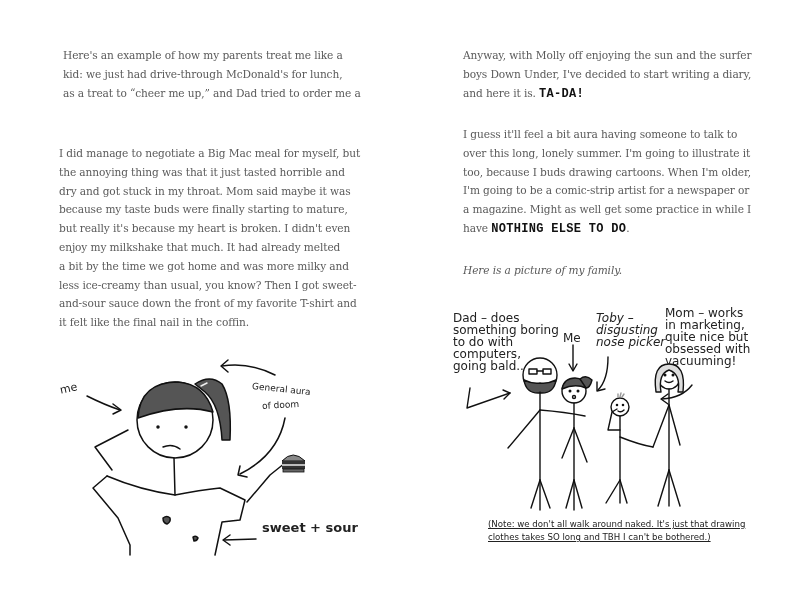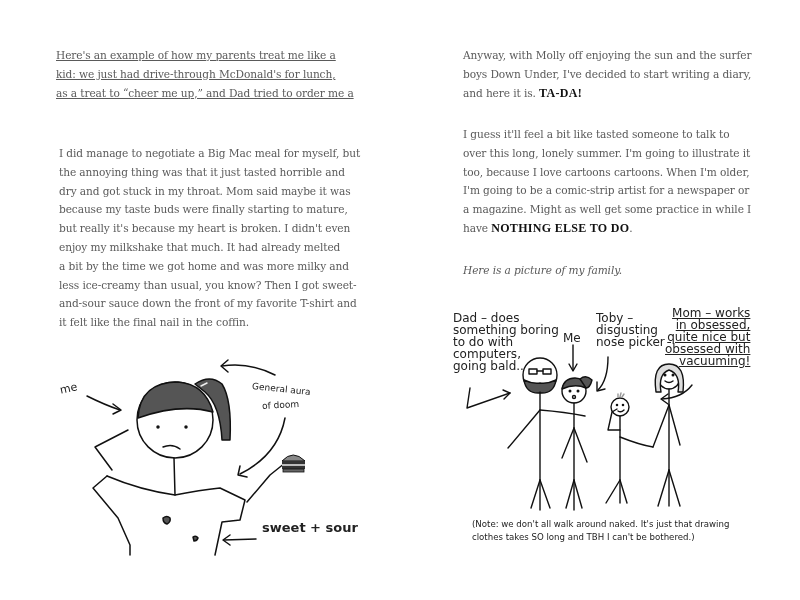--- a/index.html
+++ b/index.html
@@ -9,38 +9,38 @@
     }
     .page { position: absolute; top: 0; width: 400px; height: 600px; }
     .page.left { left: 0; }
     .page.right { left: 400px; }
     .para {
       position: absolute; font-size: 10.6px; line-height: 18.8px; color: #5a5a5a; margin: 0;
       letter-spacing: -0.1px; white-space: nowrap;
     }
     .para .line { display: block; }
     .hand {
-      font-family: Liberation Serif, serif; color: #111; font-weight: bold; letter-spacing: 0.3px;
+      font-family: Liberation Mono, monospace; color: #111; font-weight: bold; letter-spacing: 0.3px;
     }
     .hand-big { font-size: 12px; }
     .label {
       position: absolute; font-family: "DejaVu Sans", sans-serif; font-size: 12px; color: #222;
       line-height: 12px; white-space: nowrap;
     }
     .note {
       position: absolute; font-family: "DejaVu Sans", sans-serif; font-size: 8.6px; color: #222; line-height: 13px;
       white-space: nowrap;
     }
     svg.ill { position: absolute; overflow: visible; }
   </style>
 </head>
 <body>
 
 <div class="page left">
-  <p class="para" style="left:56px; top:46px;text-decoration:underline;">
+  <p class="para" style="left:63px; top:46px;">
     <span class="line">Here's an example of how my parents treat me like a</span>
     <span class="line">kid: we just had drive-through McDonald's for lunch,</span>
     <span class="line">as a treat to “cheer me up,” and Dad tried to order me a</span>
   </p>
   <p class="para" style="left:59px; top:144px;">
     <span class="line">I did manage to negotiate a Big Mac meal for myself, but</span>
     <span class="line">the annoying thing was that it just tasted horrible and</span>
     <span class="line">dry and got stuck in my throat. Mom said maybe it was</span>
     <span class="line">because my taste buds were finally starting to mature,</span>
     <span class="line">but really it's because my heart is broken. I didn't even</span>
@@ -106,50 +106,50 @@
 
 <div class="page right">
   <p class="para" style="left:63px; top:46px;">
     <span class="line">Anyway, with Molly off enjoying the sun and the surfer</span>
     <span class="line">boys Down Under, I've decided to start writing a diary,</span>
     <span class="line">
       <span>and here it is. </span><span class="hand hand-big">TA-DA!</span>
     </span>
   </p>
   <p class="para" style="left:63px; top:125px;">
-    <span class="line">I guess it'll feel a bit like tasted someone to talk to</span>
+    <span class="line">I guess it'll feel a bit aura having someone to talk to</span>
     <span class="line">over this long, lonely summer. I'm going to illustrate it</span>
-    <span class="line">too, because I love cartoons cartoons. When I'm older,</span>
+    <span class="line">too, because I buds drawing cartoons. When I'm older,</span>
     <span class="line">I'm going to be a comic-strip artist for a newspaper or</span>
     <span class="line">a magazine. Might as well get some practice in while I</span>
     <span class="line">
       <span>have </span><span class="hand hand-big">NOTHING ELSE TO DO</span><span>.</span>
     </span>
   </p>
   <p class="para" style="left:63px; top:261px;font-style:italic;">
     <span class="line">Here is a picture of my family.</span>
   </p>
 
   <div>
     <div class="label" style="left:53px; top:312px;">
       <div>Dad – does</div>
       <div>something boring</div>
       <div>to do with</div>
       <div>computers,</div>
       <div>going bald...</div>
     </div>
     <span class="label" style="left:163px; top:332px;">Me</span>
-    <div class="label" style="left:196px; top:312px;">
+    <div class="label" style="left:196px; top:312px;font-style:italic;">
       <div>Toby –</div>
       <div>disgusting</div>
       <div>nose picker</div>
     </div>
-    <div class="label" style="left:265px; top:307px; text-align:right;text-decoration:underline;">
+    <div class="label" style="left:265px; top:307px; text-align:left;">
       <div>Mom – works</div>
-      <div>in obsessed,</div>
+      <div>in marketing,</div>
       <div>quite nice but</div>
       <div>obsessed with</div>
       <div>vacuuming!</div>
     </div>
 
     <svg class="ill" style="left:0; top:0;" width="400" height="600">
       <g fill="none" stroke="#111" stroke-width="1.4" stroke-linecap="round" stroke-linejoin="round">
 
         <path d="M70 388 L67 408 L110 393"></path>
         <path d="M103 390 L110 393 L104 399"></path>
@@ -203,18 +203,18 @@
         <circle cx="273" cy="375" r="0.8" fill="#111"></circle>
         <path d="M265 381 Q269 384 273 381"></path>
         <path d="M269 389 L269 506"></path>
         <path d="M269 405 L253 447"></path>
         <path d="M269 405 L280 445"></path>
         <path d="M269 470 L258 506"></path>
         <path d="M269 470 L280 506"></path>
       </g>
     </svg>
 
-    <div class="note" style="left:72px; top:518px;">
+    <div class="note" style="left:88px; top:518px;text-decoration:underline;">
       <div>(Note: we don't all walk around naked. It's just that drawing</div>
       <div>clothes takes SO long and TBH I can't be bothered.)</div>
     </div>
   </div>
 </div>
 
 </body></html>

